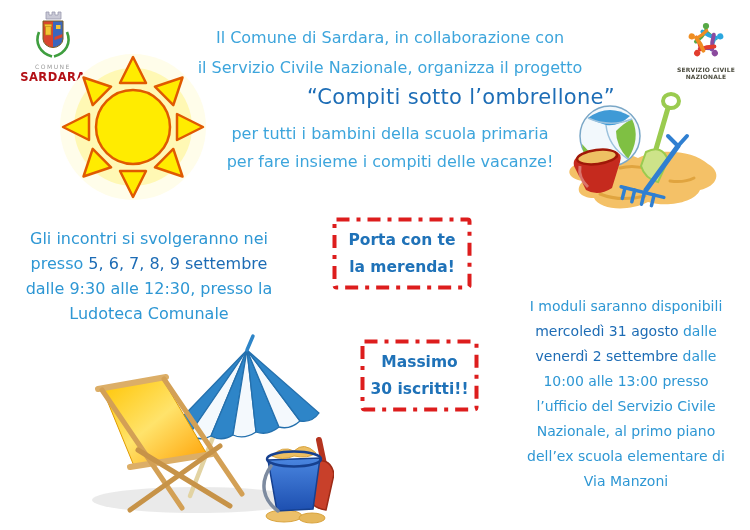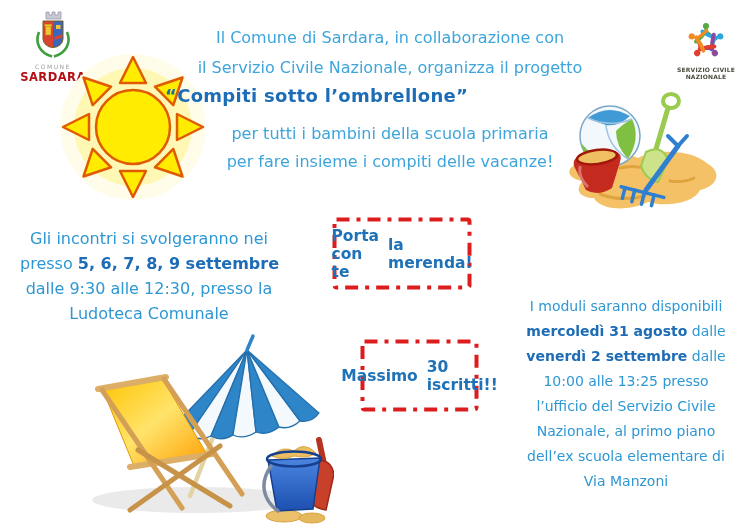--- a/index.html
+++ b/index.html
@@ -3,32 +3,32 @@
 <meta charset="utf-8">
 <style>
   html,body{margin:0;padding:0;background:#ffffff;}
   .flyer{position:relative;width:750px;height:530px;background:#ffffff;overflow:hidden;
          font-family:"DejaVu Sans",sans-serif;}
   .abs{position:absolute;}
 
   
   .hline{position:absolute;left:185px;width:410px;text-align:center;
          font-size:16px;color:#3da5dc;font-weight:500;}
-  .htitle{position:absolute;left:165px;width:450px;text-align:left;
-          font-size:18px;color:#1d6db6;font-weight:bold;letter-spacing:.3px;}
+  .htitle{position:absolute;left:165px;width:450px;text-align:right;
+          font-size:21px;color:#1d6db6;font-weight:normal;letter-spacing:.3px;}
 
   
   .tblock{position:absolute;text-align:center;color:#2e97d4;}
   .tblock .tline{line-height:25px;white-space:nowrap;}
-  .tblock .bold{color:#1d6cb5;font-weight:bold;}
+  .tblock .bold{color:#1d6cb5;font-weight:normal;}
   #schedule-block{left:20px;top:226px;width:258px;font-size:16px;}
   #modules-block{left:502px;top:294px;width:248px;font-size:14px;}
 
   
-  .dashed-box{position:absolute;display:flex;
+  .dashed-box{position:absolute;display:flex;flex-direction:column;
               align-items:center;justify-content:center;gap:9px;}
   .dashed-box svg.box-border{position:absolute;left:0;top:0;}
   .box-line{position:relative;font-size:15.5px;font-weight:bold;color:#1f72b8;}
   #snack-box{left:332px;top:217px;width:140px;height:73px;}
   #limit-box{left:360px;top:339px;width:119px;height:73px;}
 
   
   #sardara-logo{left:16px;top:10px;width:74px;text-align:center;}
   #sardara-logo .comune{font-size:6px;color:#9a9a9a;letter-spacing:1.5px;margin-top:1px;}
   #sardara-logo .sardara{font-size:11.5px;font-weight:bold;color:#b31016;letter-spacing:.5px;}
@@ -166,21 +166,21 @@
       <rect x="2.5" y="2.5" width="114" height="68" rx="2" fill="none" stroke="#dd1d1d" stroke-width="4" stroke-dasharray="13 7 4 7"></rect>
     </svg>
     <div class="box-line">Massimo</div>
     <div class="box-line">30 iscritti!!</div>
   </div>
 
   <div class="tblock" id="modules-block">
       <div class="tline"><span>I moduli saranno disponibili</span></div>
       <div class="tline"><span class="bold">mercoledì 31 agosto</span><span> dalle</span></div>
       <div class="tline"><span class="bold">venerdì 2 settembre</span><span> dalle</span></div>
-      <div class="tline"><span>10:00 alle 13:25 presso</span></div>
+      <div class="tline"><span>10:00 alle 13:00 presso</span></div>
       <div class="tline"><span>l’ufficio del Servizio Civile</span></div>
       <div class="tline"><span>Nazionale, al primo piano</span></div>
       <div class="tline"><span>dell’ex scuola elementare di</span></div>
       <div class="tline"><span>Via Manzoni</span></div>
     </div>
 
   <svg class="abs" id="beach-chair" viewBox="0 0 262 196">
     <defs>
       <linearGradient id="canvas-grad" x1="0" y1="0" x2="1" y2="1">
         <stop offset="0" stop-color="#ffc400"></stop>

